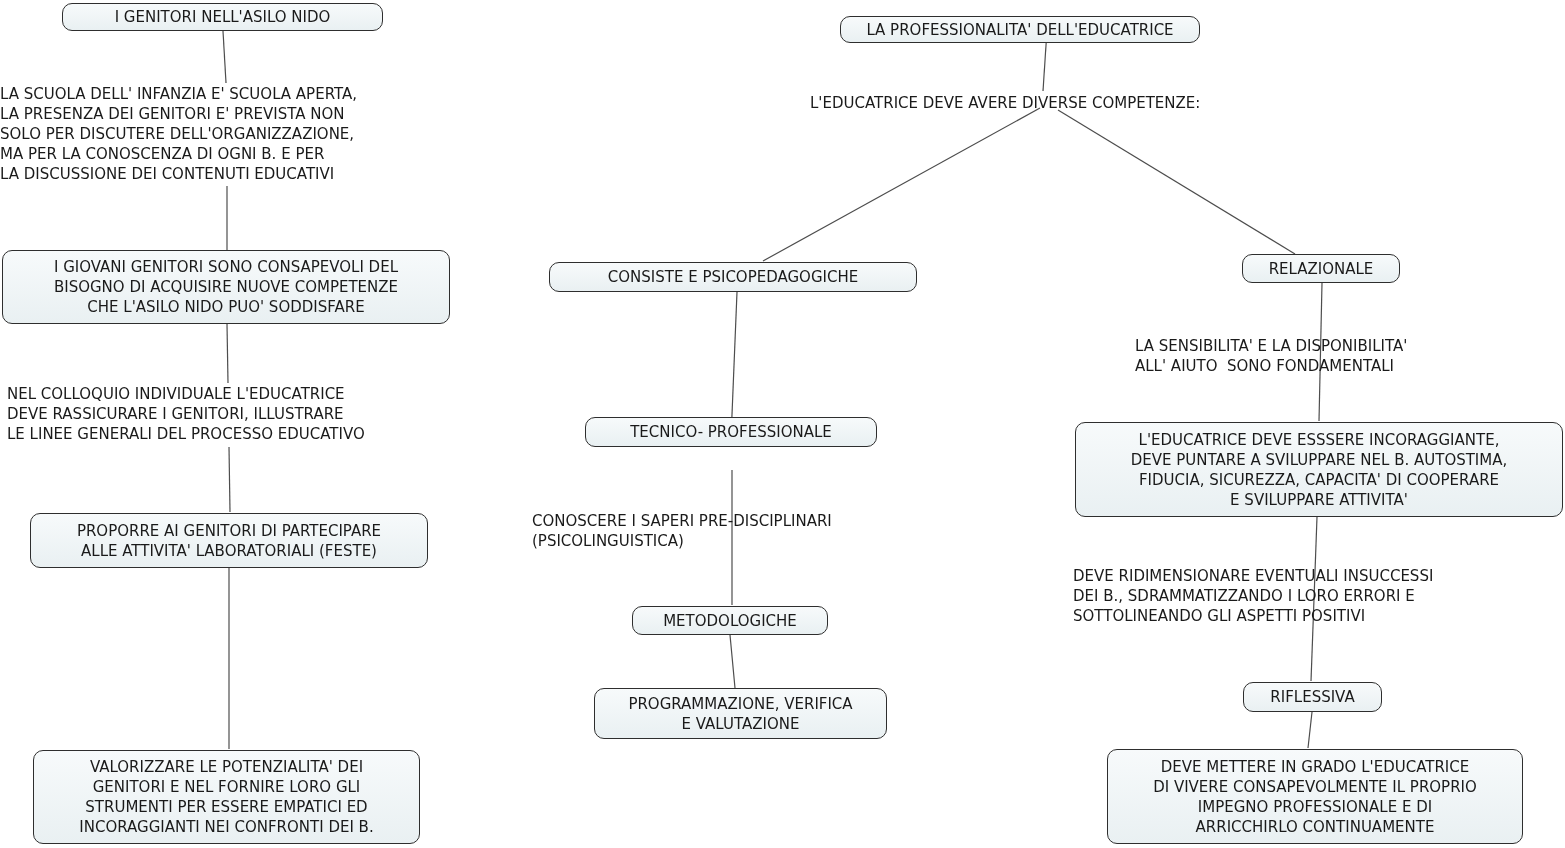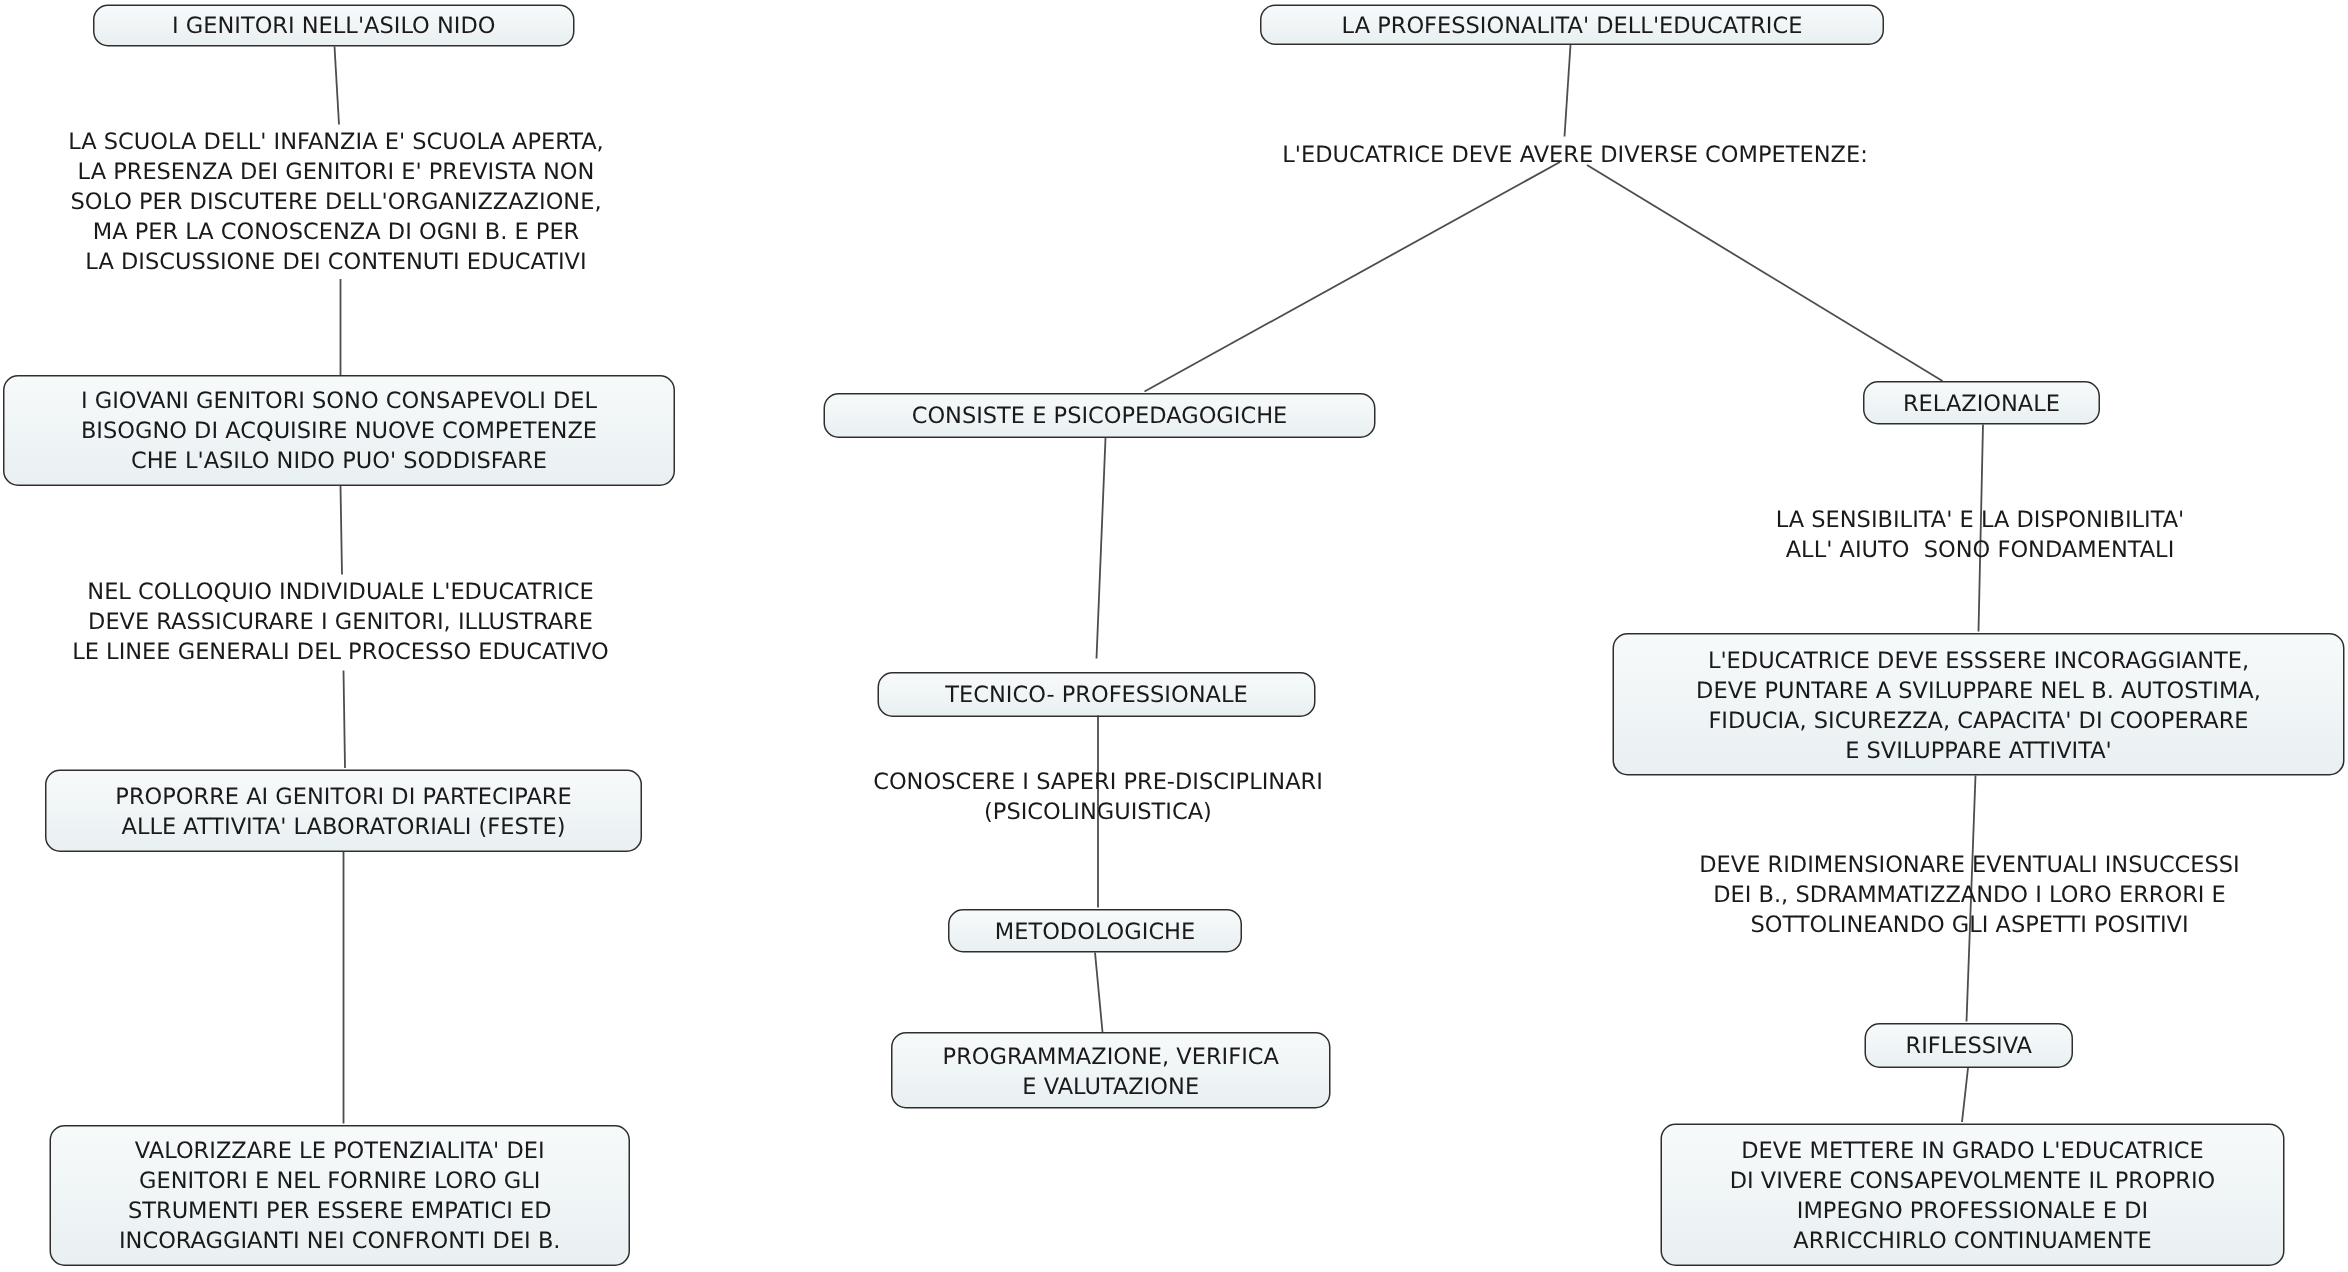--- a/index.html
+++ b/index.html
@@ -22,21 +22,21 @@
     border:1.4px solid #2e2e2e;
     border-radius:10px;
     padding:3px 8px;
     font-size:15px;line-height:20px;
     z-index:2;
   }
   .node.b{font-weight:normal;line-height:18px;}
   .label{
     position:absolute;
     box-sizing:border-box;
-    text-align:center;
+    text-align:left;
     white-space:pre-wrap;
     font-size:15px;line-height:20px;
     z-index:1;
   }
 </style>
 </head>
 <body>
 
 <div class="canvas">
 
@@ -80,28 +80,28 @@
 
   <div class="node" style="left:30px;top:513px;width:398px;min-height:55px">PROPORRE AI GENITORI DI PARTECIPARE
 ALLE ATTIVITA' LABORATORIALI (FESTE)</div>
 
 
   <div class="node" style="left:33px;top:750px;width:387px;min-height:94px">VALORIZZARE LE POTENZIALITA' DEI
 GENITORI E NEL FORNIRE LORO GLI
 STRUMENTI PER ESSERE EMPATICI ED
 INCORAGGIANTI NEI CONFRONTI DEI B.</div>
 
-  <div class="node b" style="left:840px;top:3px;width:416px;min-height:27px">LA PROFESSIONALITA' DELL'EDUCATRICE</div>
+  <div class="node b" style="left:840px;top:16px;width:360px;min-height:27px">LA PROFESSIONALITA' DELL'EDUCATRICE</div>
 
   <div class="label" style="left:810px;top:93px;width:480px">L'EDUCATRICE DEVE AVERE DIVERSE COMPETENZE:</div>
 
   <div class="node b" style="left:549px;top:262px;width:368px;min-height:30px">CONSISTE E PSICOPEDAGOGICHE</div>
 
 
-  <div class="node b" style="left:585px;top:448px;width:292px;min-height:30px">TECNICO- PROFESSIONALE</div>
+  <div class="node b" style="left:585px;top:417px;width:292px;min-height:30px">TECNICO- PROFESSIONALE</div>
 
   <div class="label" style="left:532px;top:511px;width:400px">CONOSCERE I SAPERI PRE-DISCIPLINARI
 (PSICOLINGUISTICA)</div>
 
   <div class="node b" style="left:632px;top:606px;width:196px;min-height:29px">METODOLOGICHE</div>
 
   <div class="node" style="left:594px;top:688px;width:293px;min-height:51px">PROGRAMMAZIONE, VERIFICA
 E VALUTAZIONE</div>
 
   <div class="node b" style="left:1242px;top:254px;width:158px;min-height:29px">RELAZIONALE</div>

